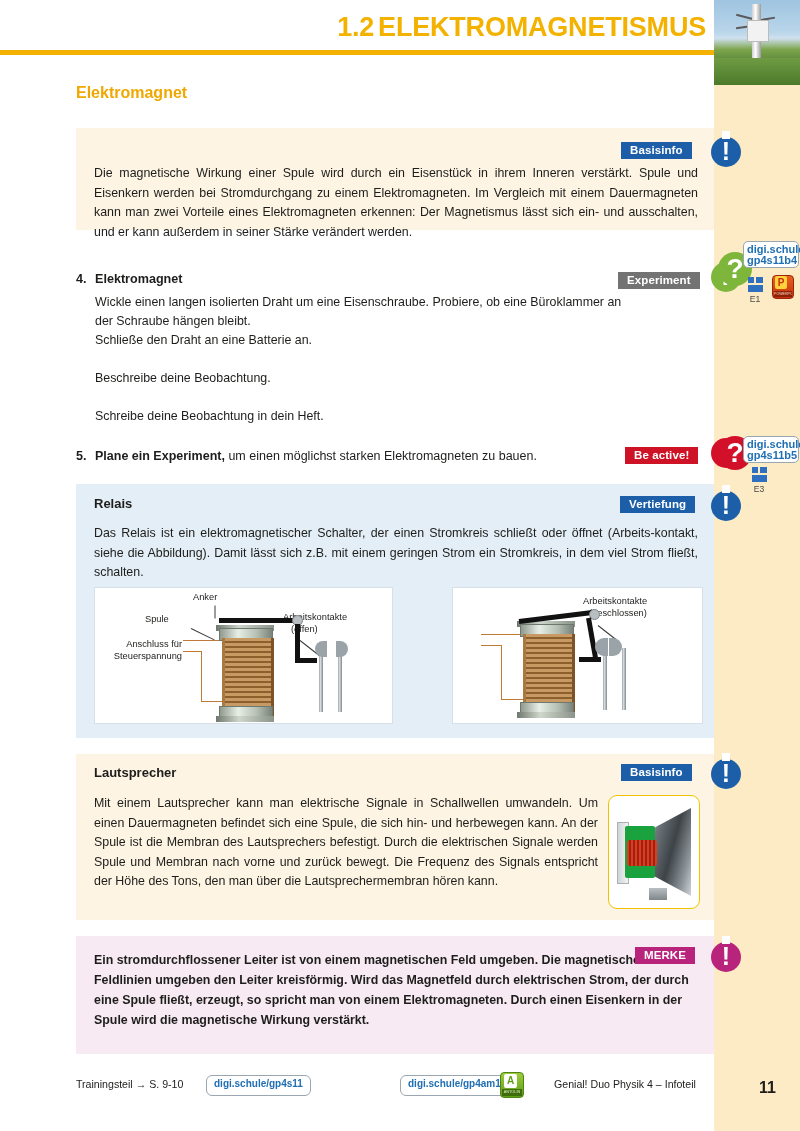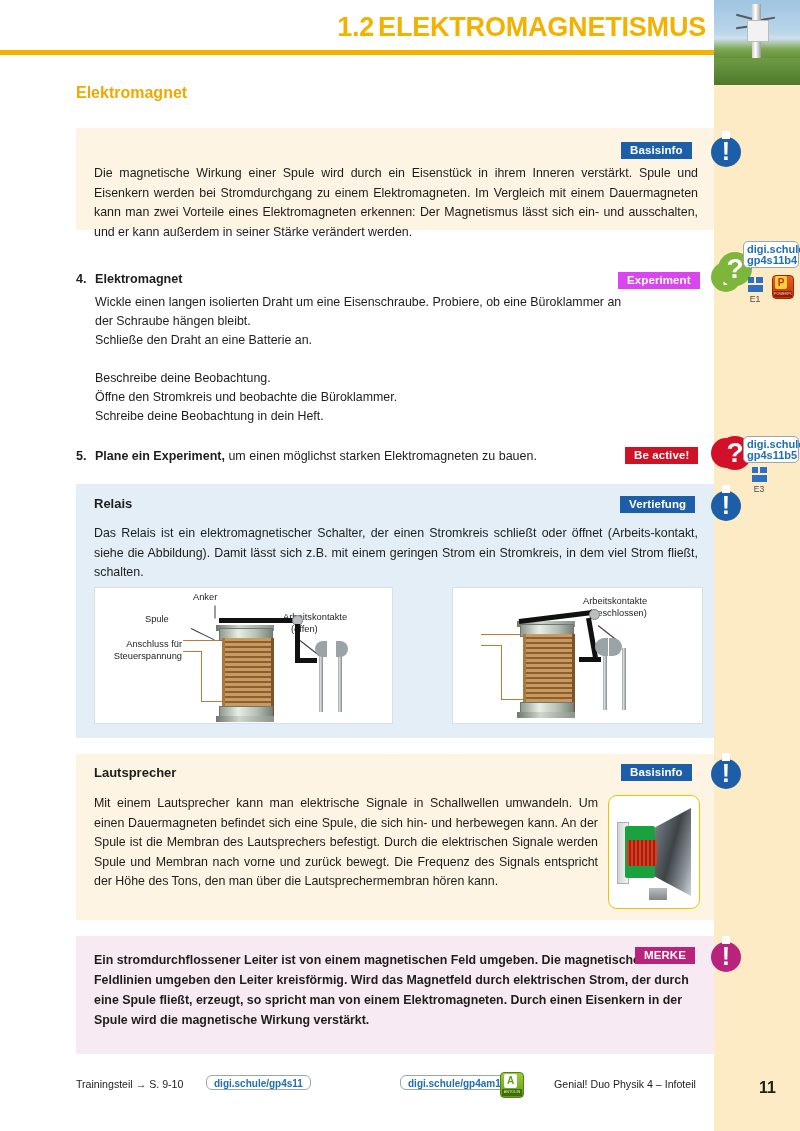--- a/index.html
+++ b/index.html
@@ -68,21 +68,21 @@
 
   
   .badge{
     position:absolute;
     font-size:11.5px;font-weight:bold;color:#ffffff;
     padding:2px 9px 3px 9px;
     letter-spacing:0.1px;
     white-space:nowrap;
   }
   .badge-blue{background:#1c5fa8;}
-  .badge-green{background:#d946ef;text-align:center;}
+  .badge-green{background:#737373;text-align:center;}
   .badge-red{background:#cf1326;}
   .badge-magenta{background:#b8237c;}
 
   
   .marker{
     position:absolute;width:30px;height:30px;border-radius:50%;
     color:#ffffff;font-weight:bold;text-align:center;
     font-family:"Liberation Serif", serif;
   }
   .marker .glyph{
@@ -236,21 +236,21 @@
     position:absolute;left:1px;bottom:1px;width:18px;height:6px;background:#8e1f05;
     color:#ffd8c0;font-size:3.6px;text-align:center;line-height:6px;overflow:hidden;
   }
 
   
   .footer-text{
     position:absolute;font-size:10.6px;color:#1d1d1b;white-space:nowrap;
   }
   .foot-chip{
     position:absolute;background:#ffffff;border:1px solid #9aa6b0;border-radius:6px;
-    color:#1f6fb4;font-size:10px;font-weight:bold;padding:2px 7px 0 7px;white-space:nowrap;
+    color:#1f6fb4;font-size:10px;font-weight:bold;padding:2px 7px 6px 7px;white-space:nowrap;
   }
   .foot-app{
     position:absolute;width:22px;height:24px;border-radius:4px;
     background:linear-gradient(#9ccb3b,#5f9d16);border:1px solid #4e8511;overflow:hidden;
   }
   .foot-app .letter{
     position:absolute;left:3px;top:1px;width:13px;height:14px;background:#ffffff;
     color:#5f9d16;font-size:10px;font-weight:bold;text-align:center;line-height:14px;border-radius:2px;
   }
   .foot-app .foot{
@@ -297,21 +297,20 @@
 
   <div class="badge badge-green" style="left:618px;top:272px;">Experiment</div>
   <div class="marker m-green nonotch" style="left:711px;top:262px;">
     <span class="glyph">?</span>
   </div>
 
   <div class="task-body" style="left:95px;top:293px;width:612px;">Wickle einen langen isolierten Draht um eine Eisenschraube. Probiere, ob eine Büroklammer an</div>
   <div class="task-body" style="left:95px;top:312px;">der Schraube hängen bleibt.</div>
   <div class="task-body" style="left:95px;top:331px;">Schließe den Draht an eine Batterie an.</div>
   <div class="task-body" style="left:95px;top:369px;">Beschreibe deine Beobachtung.</div>
-  <div class="task-body" style="left:95px;top:388px;">Öffne den Stromkreis und beobachte die Büroklammer.</div>
   <div class="task-body" style="left:95px;top:407px;">Schreibe deine Beobachtung in dein Heft.</div>
 
 
   <div class="task-num" style="left:76px;top:449px;">5.</div>
   <div style="position:absolute;left:95px;top:449px;font-size:12.5px;color:#1d1d1b;">
     <span style="font-weight:bold;">Plane ein Experiment,</span>
     <span>um einen möglichst starken Elektromagneten zu bauen.</span>
   </div>
   <div class="badge badge-red" style="left:625px;top:447px;">Be active!</div>
   <div class="marker m-red nonotch" style="left:711px;top:438px;">

